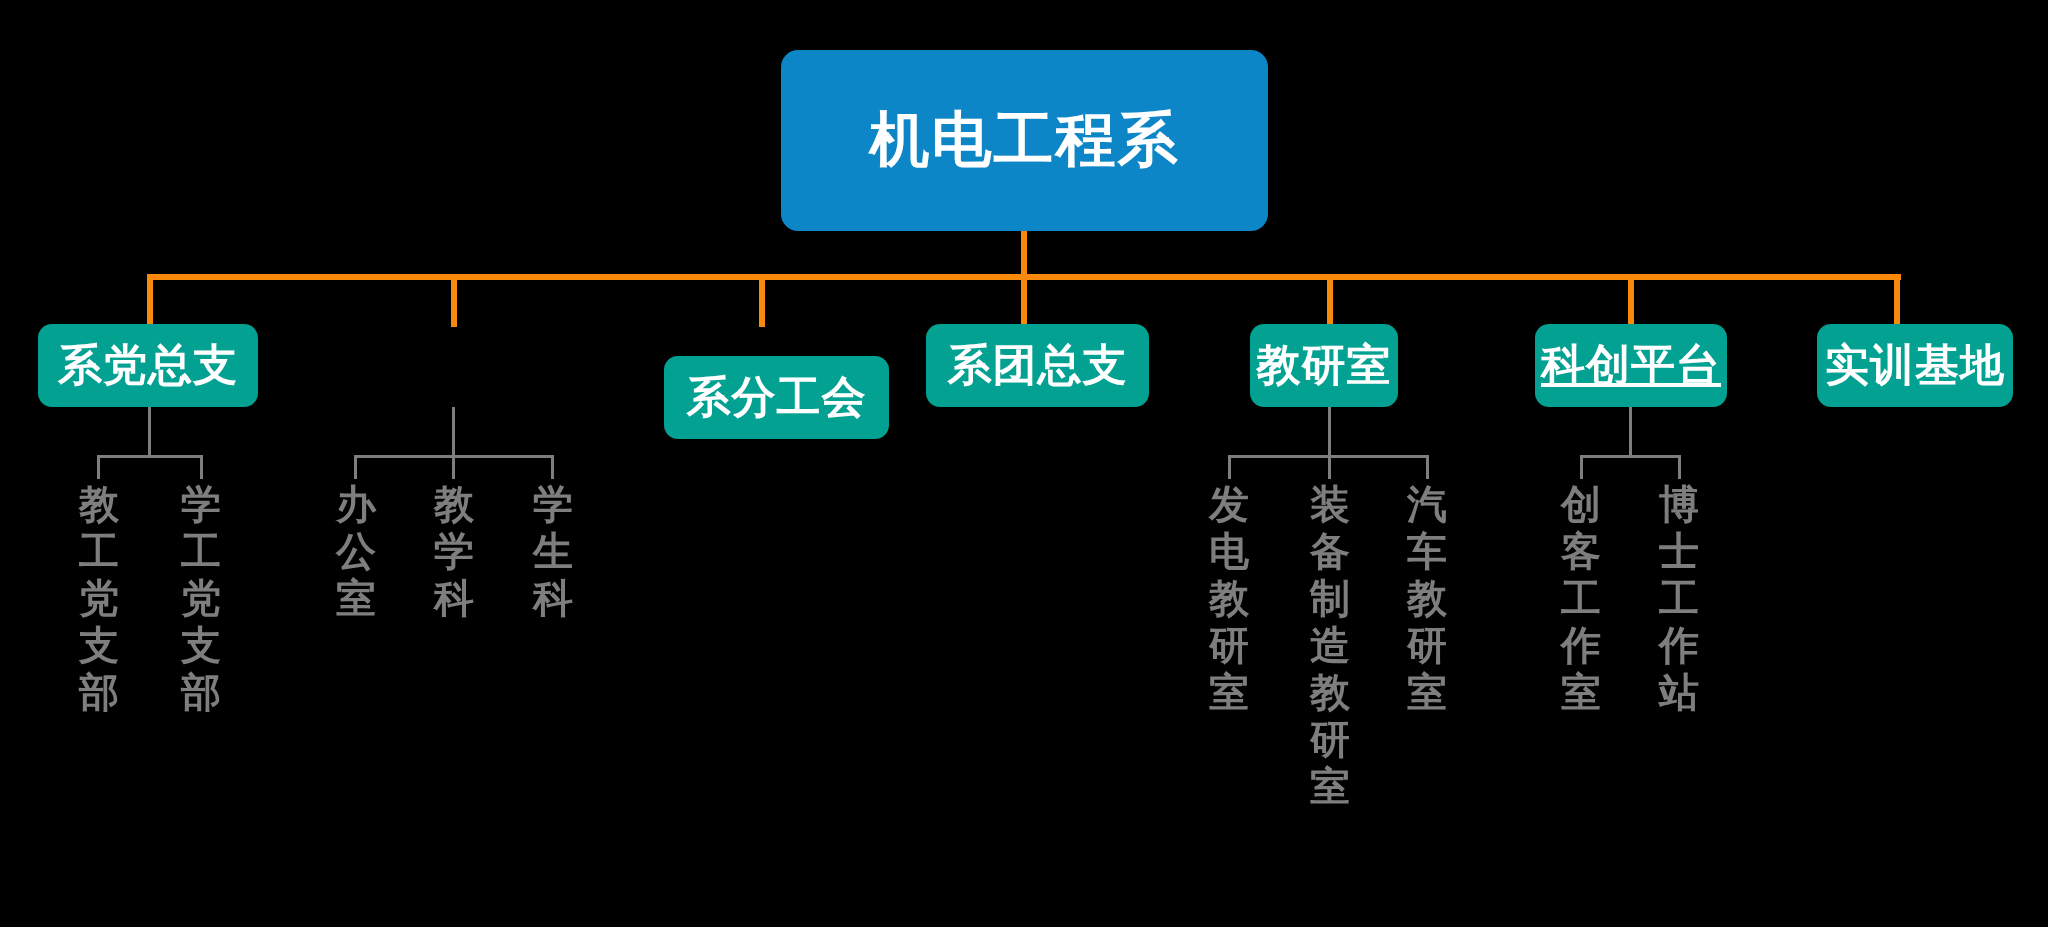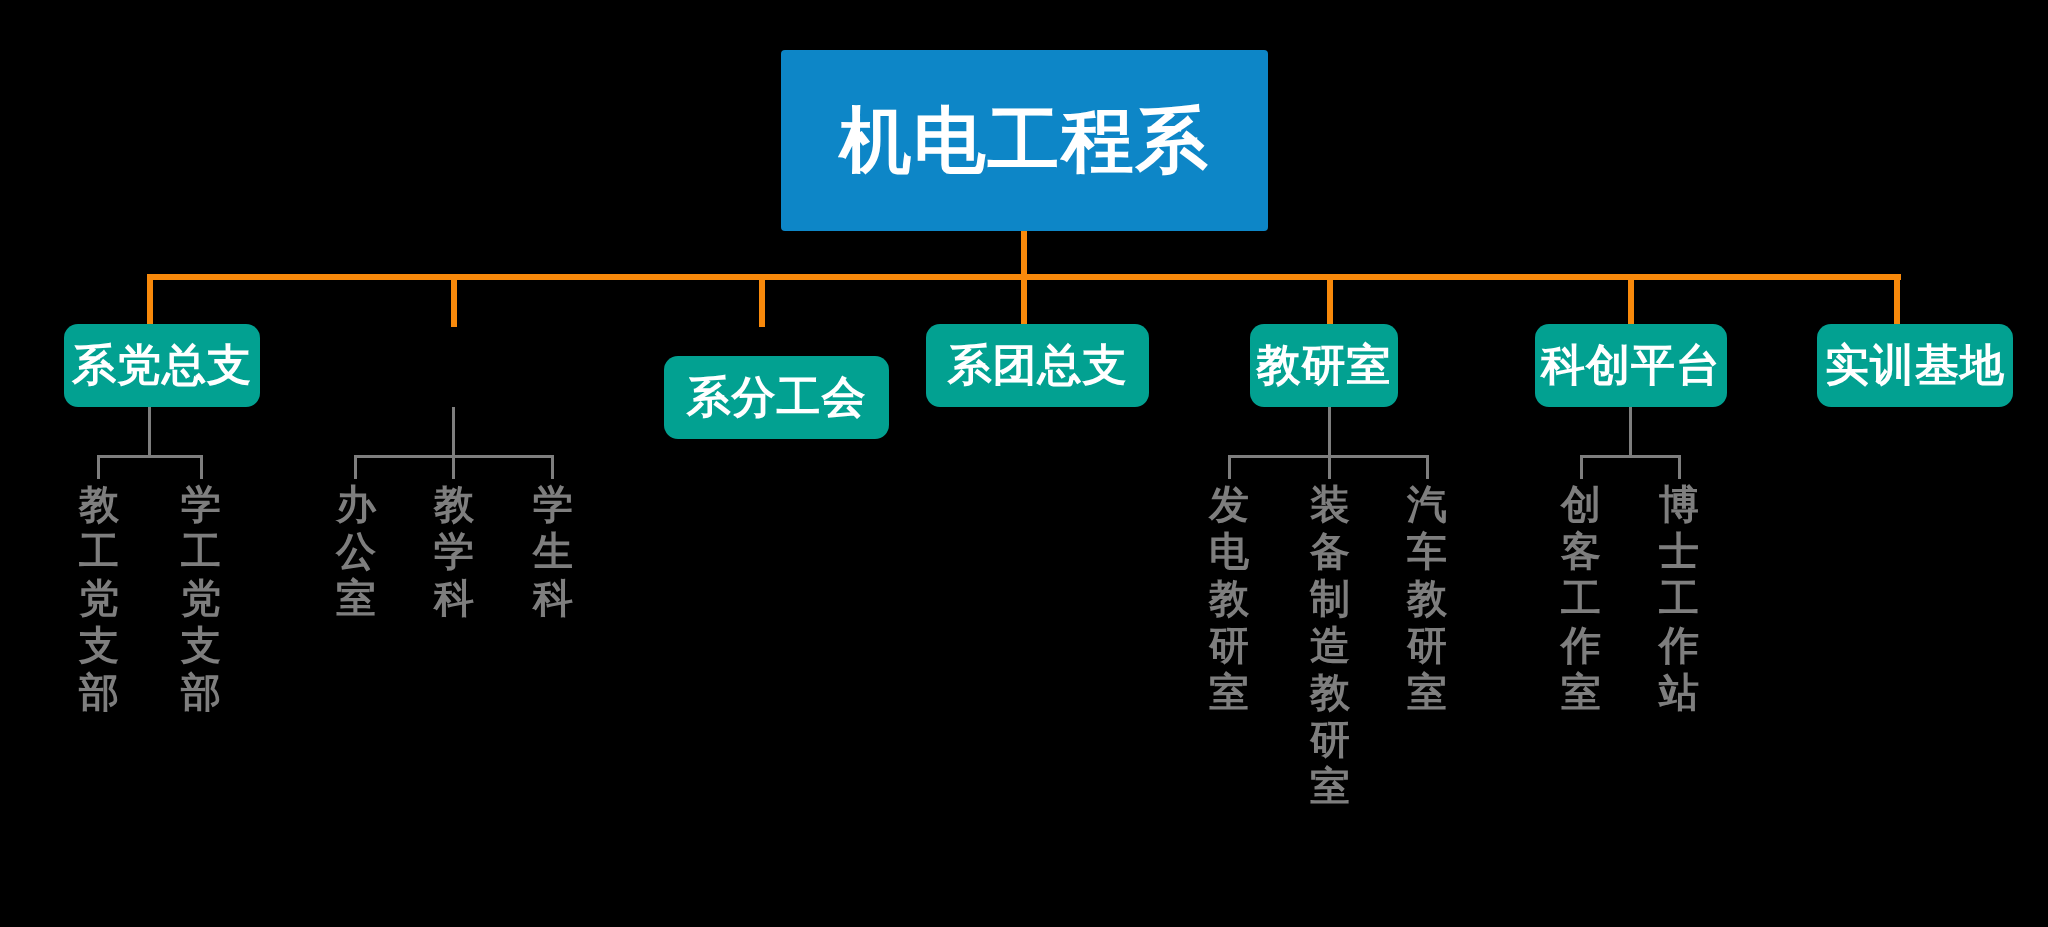--- a/index.html
+++ b/index.html
@@ -23,37 +23,37 @@
     position:absolute;
     display:flex;align-items:center;justify-content:center;
     color:var(--box-text);
     font-weight:bold;
     z-index:2;
     box-sizing:border-box;
   }
   .root-node{
     left:781px;top:50px;width:487px;height:181px;
     background:var(--root-fill);
-    border-radius:4px;
-    font-size:72px;
+    border-radius:17px;
+    font-size:60px;
     letter-spacing:2px;
   }
   .branch-node{
     top:324px;height:83px;
     background:var(--branch-fill);
     border-radius:14px;
     font-size:44px;
     letter-spacing:1px;
   }
-  .b0{left:64px;width:196px;}
+  .b0{left:38px;width:220px;}
   .b1{left:356px;width:196px;}
   .b2{left:664px;width:225px;margin-top:32px;}
   .b3{left:926px;width:223px;}
   .b4{left:1250px;width:148px;}
-  .b5{left:1535px;width:192px;}
+  .b5{left:1535px;width:192px;text-decoration:underline;}
   .b6{left:1817px;width:196px;}
 
   .line{position:absolute;z-index:1;}
   .line-o{background:var(--connector-primary);}
   .line-g{background:var(--connector-secondary);}
 
   
   .trunk{left:1021px;top:231px;width:6px;height:96px;}
   .rail1{left:147px;top:274px;width:1754px;height:6px;}
   .drop{top:274px;width:6px;height:53px;}

